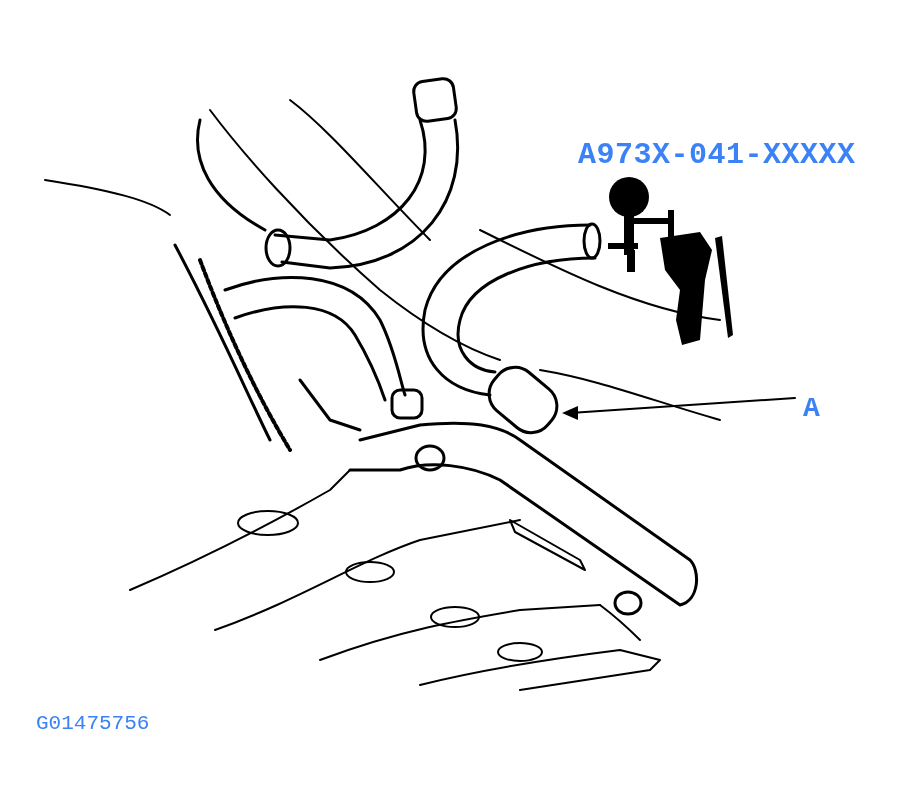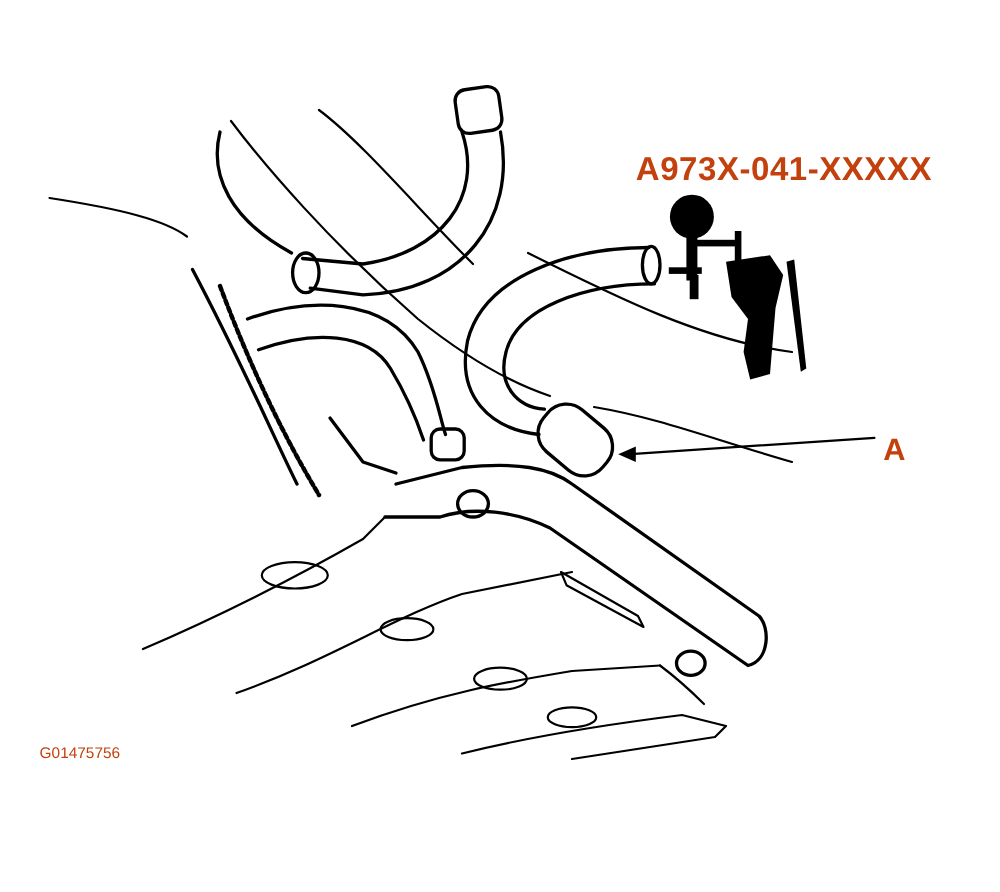--- a/index.html
+++ b/index.html
@@ -1,21 +1,21 @@
 <!DOCTYPE html>
 <html><head>
   <meta charset="utf-8">
   <style>
     html, body { margin: 0; padding: 0; background: #ffffff; }
     body { width: 909px; height: 811px; position: relative; overflow: hidden; font-family: "Liberation Sans", sans-serif; }
     .canvas { position: absolute; left: 0; top: 0; width: 909px; height: 811px; }
-    .label { position: absolute; color: #c2410c; font-family: Liberation Sans, sans-serif; text-align: center; }
+    .label { position: absolute; color: #3b82f6; font-family: Liberation Mono, monospace; text-align: center; }
     .tool-label { left: 578px; top: 138px; font-size: 30px; font-weight: bold; letter-spacing: 0.5px; }
     .callout-a { left: 803px; top: 393px; font-size: 28px; font-weight: bold; }
-    .fig-id { left: 36px; top: 676px; font-size: 14px; }
+    .fig-id { left: 36px; top: 712px; font-size: 21px; }
   </style>
 </head>
 <body>
 
 <svg class="canvas" viewBox="0 0 909 811" xmlns="http://www.w3.org/2000/svg">
   <g fill="none" stroke="#000" stroke-width="2" stroke-linecap="round" stroke-linejoin="round">
 
     <path d="M45 180 C110 190 150 200 170 215"></path>
     <path d="M210 110 C240 150 300 220 380 290 C430 330 470 350 500 360"></path>
     <path d="M290 100 C330 130 380 190 430 240"></path>

